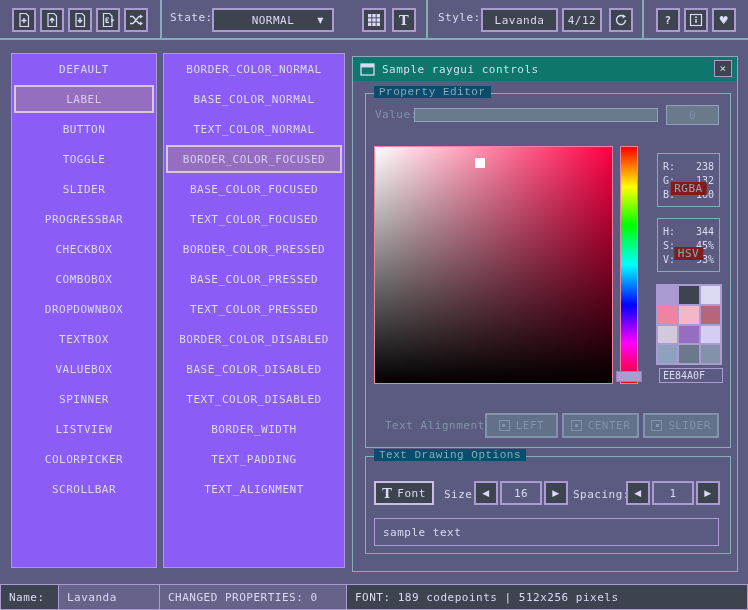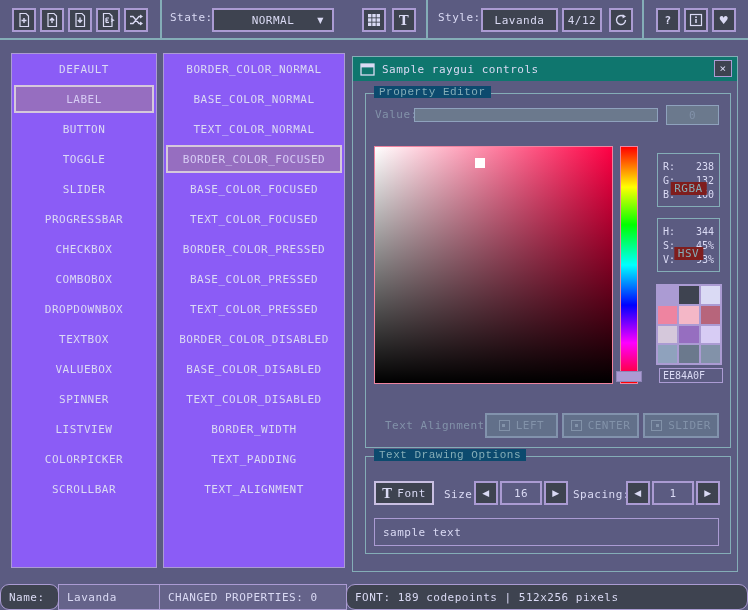--- a/index.html
+++ b/index.html
@@ -135,21 +135,21 @@
   #sample-textbox {
     position:absolute; left:21px; top:461px; width:345px; height:28px;
     border:1px solid #ab9bd3; color:#dadaf4;
     display:flex; align-items:center; padding-left:8px;
   }
   
   .status-cell {
     position:absolute; top:584px; height:26px; border:1px solid #ab9bd3;
     display:flex; align-items:center; padding-left:8px; color:#dadaf4;
   }
-  .status-dark { background:#3e4350;border-radius:9px; }
+  .status-dark { background:#3e4350; }
   .status-lite { background:#65638a; }
 </style>
 </head>
 <body>
 
 <div id="app">
 
   <div id="toolbar">
 
     <div class="tbtn" style="left:12px">

